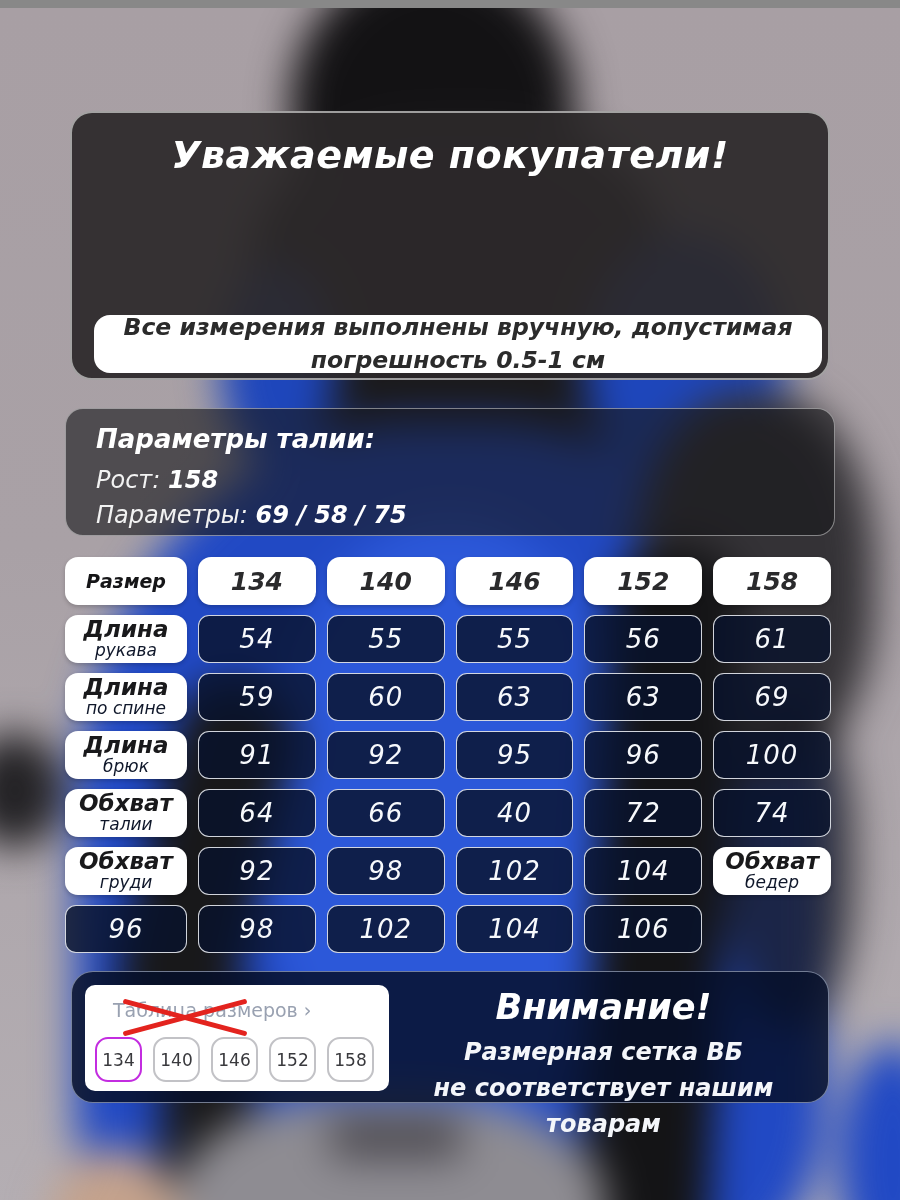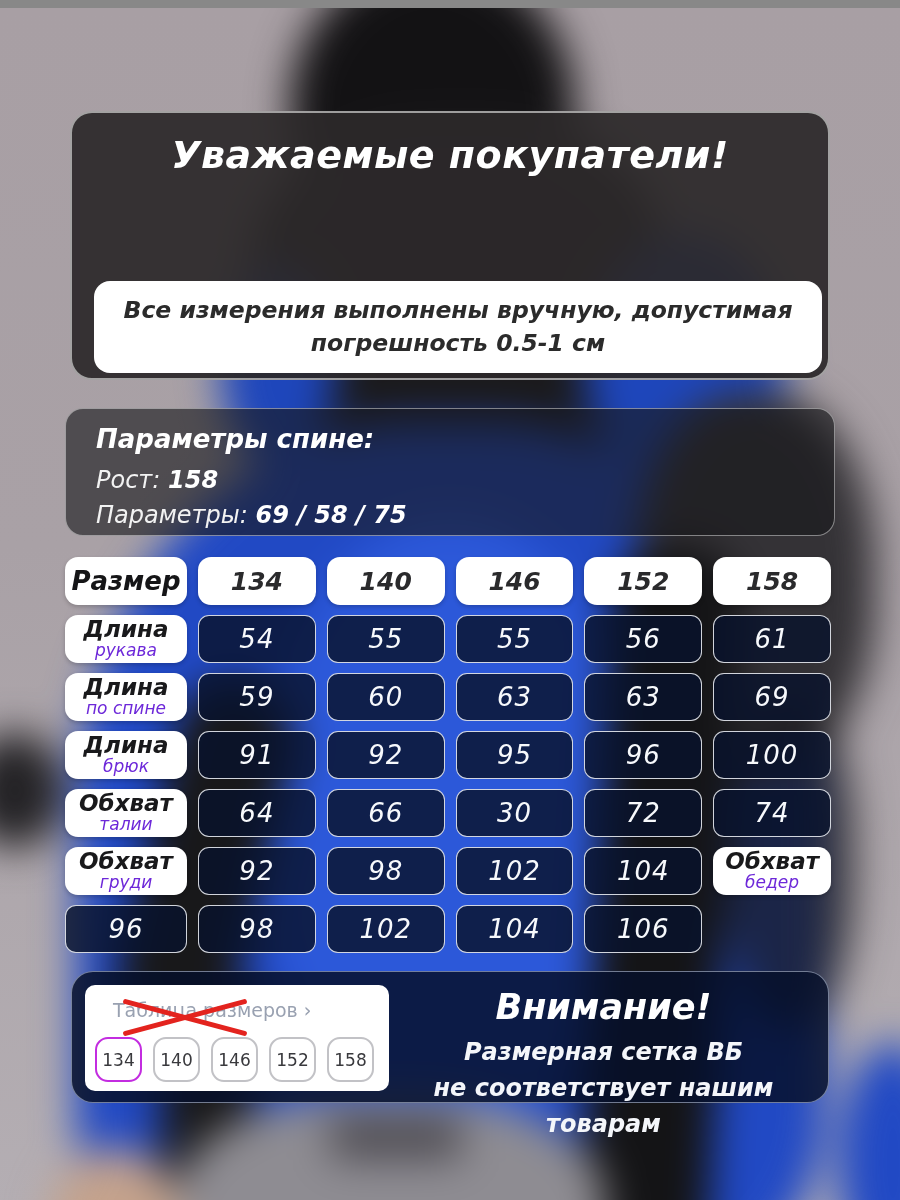--- a/index.html
+++ b/index.html
@@ -25,40 +25,40 @@
   .b-band{left:175px;top:1085px;width:430px;height:240px;background:#8e8c92;border-radius:45%;}
   .b-logo{left:330px;top:1106px;width:132px;height:46px;background:#504e55;border-radius:10px;}
   .b-hand{left:48px;top:1140px;width:135px;height:170px;background:#c4a28c;}
   .b-arm-r{left:838px;top:1035px;width:110px;height:240px;background:#2149c4;}
   
   .notice{position:absolute;left:70px;top:103px;width:760px;height:269px;box-sizing:border-box;
           background:rgba(44,41,42,.93);border:2px solid rgba(255,255,255,.55);border-radius:22px;
           text-align:center;font-style:italic;}
   .notice h1{margin:20px 10px 0;font-size:38px;font-weight:700;letter-spacing:.5px;}
   .notice .body{margin:15px auto 0;font-size:23.5px;font-weight:600;line-height:1.4;color:#f5f5f5;white-space:pre-line;}
-  .note-white{position:absolute;left:22px;right:6px;bottom:5px;height:92px;background:#fff;border-radius:16px;
+  .note-white{position:absolute;left:22px;right:6px;bottom:5px;height:58px;background:#fff;border-radius:16px;
               display:flex;align-items:center;justify-content:center;}
   .note-white p{margin:0;font-size:23.5px;font-weight:700;color:#2b2b2b;line-height:1.42;white-space:pre-line;}
   
   .params{position:absolute;left:65px;top:400px;width:770px;height:128px;box-sizing:border-box;
           background:rgba(25,24,27,.62);border:1.5px solid rgba(255,255,255,.45);border-radius:18px;
           padding:15px 30px;font-style:italic;}
   .params h2{margin:0 0 12px;font-size:26px;font-weight:700;}
   .params .pline{margin:0 0 7px;font-size:24px;font-weight:400;color:#f2f2f2;}
   .params .pline b{font-weight:700;color:#fff;}
   
   .sizetable{position:absolute;left:65px;top:549px;width:766px;display:grid;
              grid-template-columns:122px repeat(5,1fr);grid-auto-rows:48px;gap:10px 11px;font-style:italic;}
   .hcell{background:#fff;border-radius:13px;display:flex;align-items:center;justify-content:center;
          font-weight:600;font-size:25px;color:#2a2a2c;box-shadow:0 2px 4px rgba(0,0,0,.2);}
-  .corner{font-weight:700;font-size:26px;color:#151517;}
+  .corner{font-weight:700;font-size:19px;color:#151517;}
   .lcell{background:#fff;border-radius:13px;display:flex;flex-direction:column;align-items:center;justify-content:center;
          line-height:1.04;box-shadow:0 2px 4px rgba(0,0,0,.2);}
   .lcell b{font-size:23px;font-weight:700;color:#19191b;}
-  .lcell span{font-size:17px;font-weight:400;color:#6d28d9;}
+  .lcell span{font-size:17px;font-weight:400;color:#0f172a;}
   .vcell{background:rgba(9,18,44,.82);border:1.5px solid rgba(244,247,252,.85);border-radius:11px;
          display:flex;align-items:center;justify-content:center;color:#f7f9fc;font-size:26px;
          font-weight:400;letter-spacing:1px;}
   
   .bottomBox{position:absolute;left:71px;top:963px;width:758px;height:132px;box-sizing:border-box;
              background:rgba(6,16,42,.84);border:1.5px solid rgba(200,212,232,.55);border-radius:22px;}
   .card{position:absolute;left:13px;top:13px;width:304px;height:106px;background:#fff;border-radius:10px;}
   .cardlink{position:absolute;left:28px;top:14px;font-size:19px;color:#99a1b1;font-weight:400;cursor:pointer;}
   .cardlink .chev{margin-left:6px;}
   .xline{position:absolute;left:36px;top:30px;width:128px;height:5px;background:#e3231e;border-radius:3px;}
@@ -102,21 +102,21 @@
 
   <section class="notice">
     <h1>Уважаемые покупатели!</h1>
     <div class="note-white">
       <p>Все измерения выполнены вручную, допустимая
 погрешность 0.5-1 см</p>
     </div>
   </section>
 
   <section class="params">
-    <h2>Параметры спине:</h2>
+    <h2>Параметры талии:</h2>
     <p class="pline"><span>Рост:</span> <b>158</b></p>
     <p class="pline"><span>Параметры:</span> <b>69 / 58 / 75</b></p>
   </section>
 
   <section class="sizetable">
     <div class="hcell corner">Размер</div>
     <div class="hcell">134</div>
     <div class="hcell">140</div>
     <div class="hcell">146</div>
     <div class="hcell">152</div>
@@ -151,21 +151,21 @@
     <div class="vcell">95</div>
     <div class="vcell">96</div>
     <div class="vcell">100</div>
 
     <div class="lcell">
         <b>Обхват</b>
         <span>талии</span>
       </div>
     <div class="vcell">64</div>
     <div class="vcell">66</div>
-    <div class="vcell">30</div>
+    <div class="vcell">40</div>
     <div class="vcell">72</div>
     <div class="vcell">74</div>
 
     <div class="lcell">
         <b>Обхват</b>
         <span>груди</span>
       </div>
     <div class="vcell">92</div>
     <div class="vcell">98</div>
     <div class="vcell">102</div>

